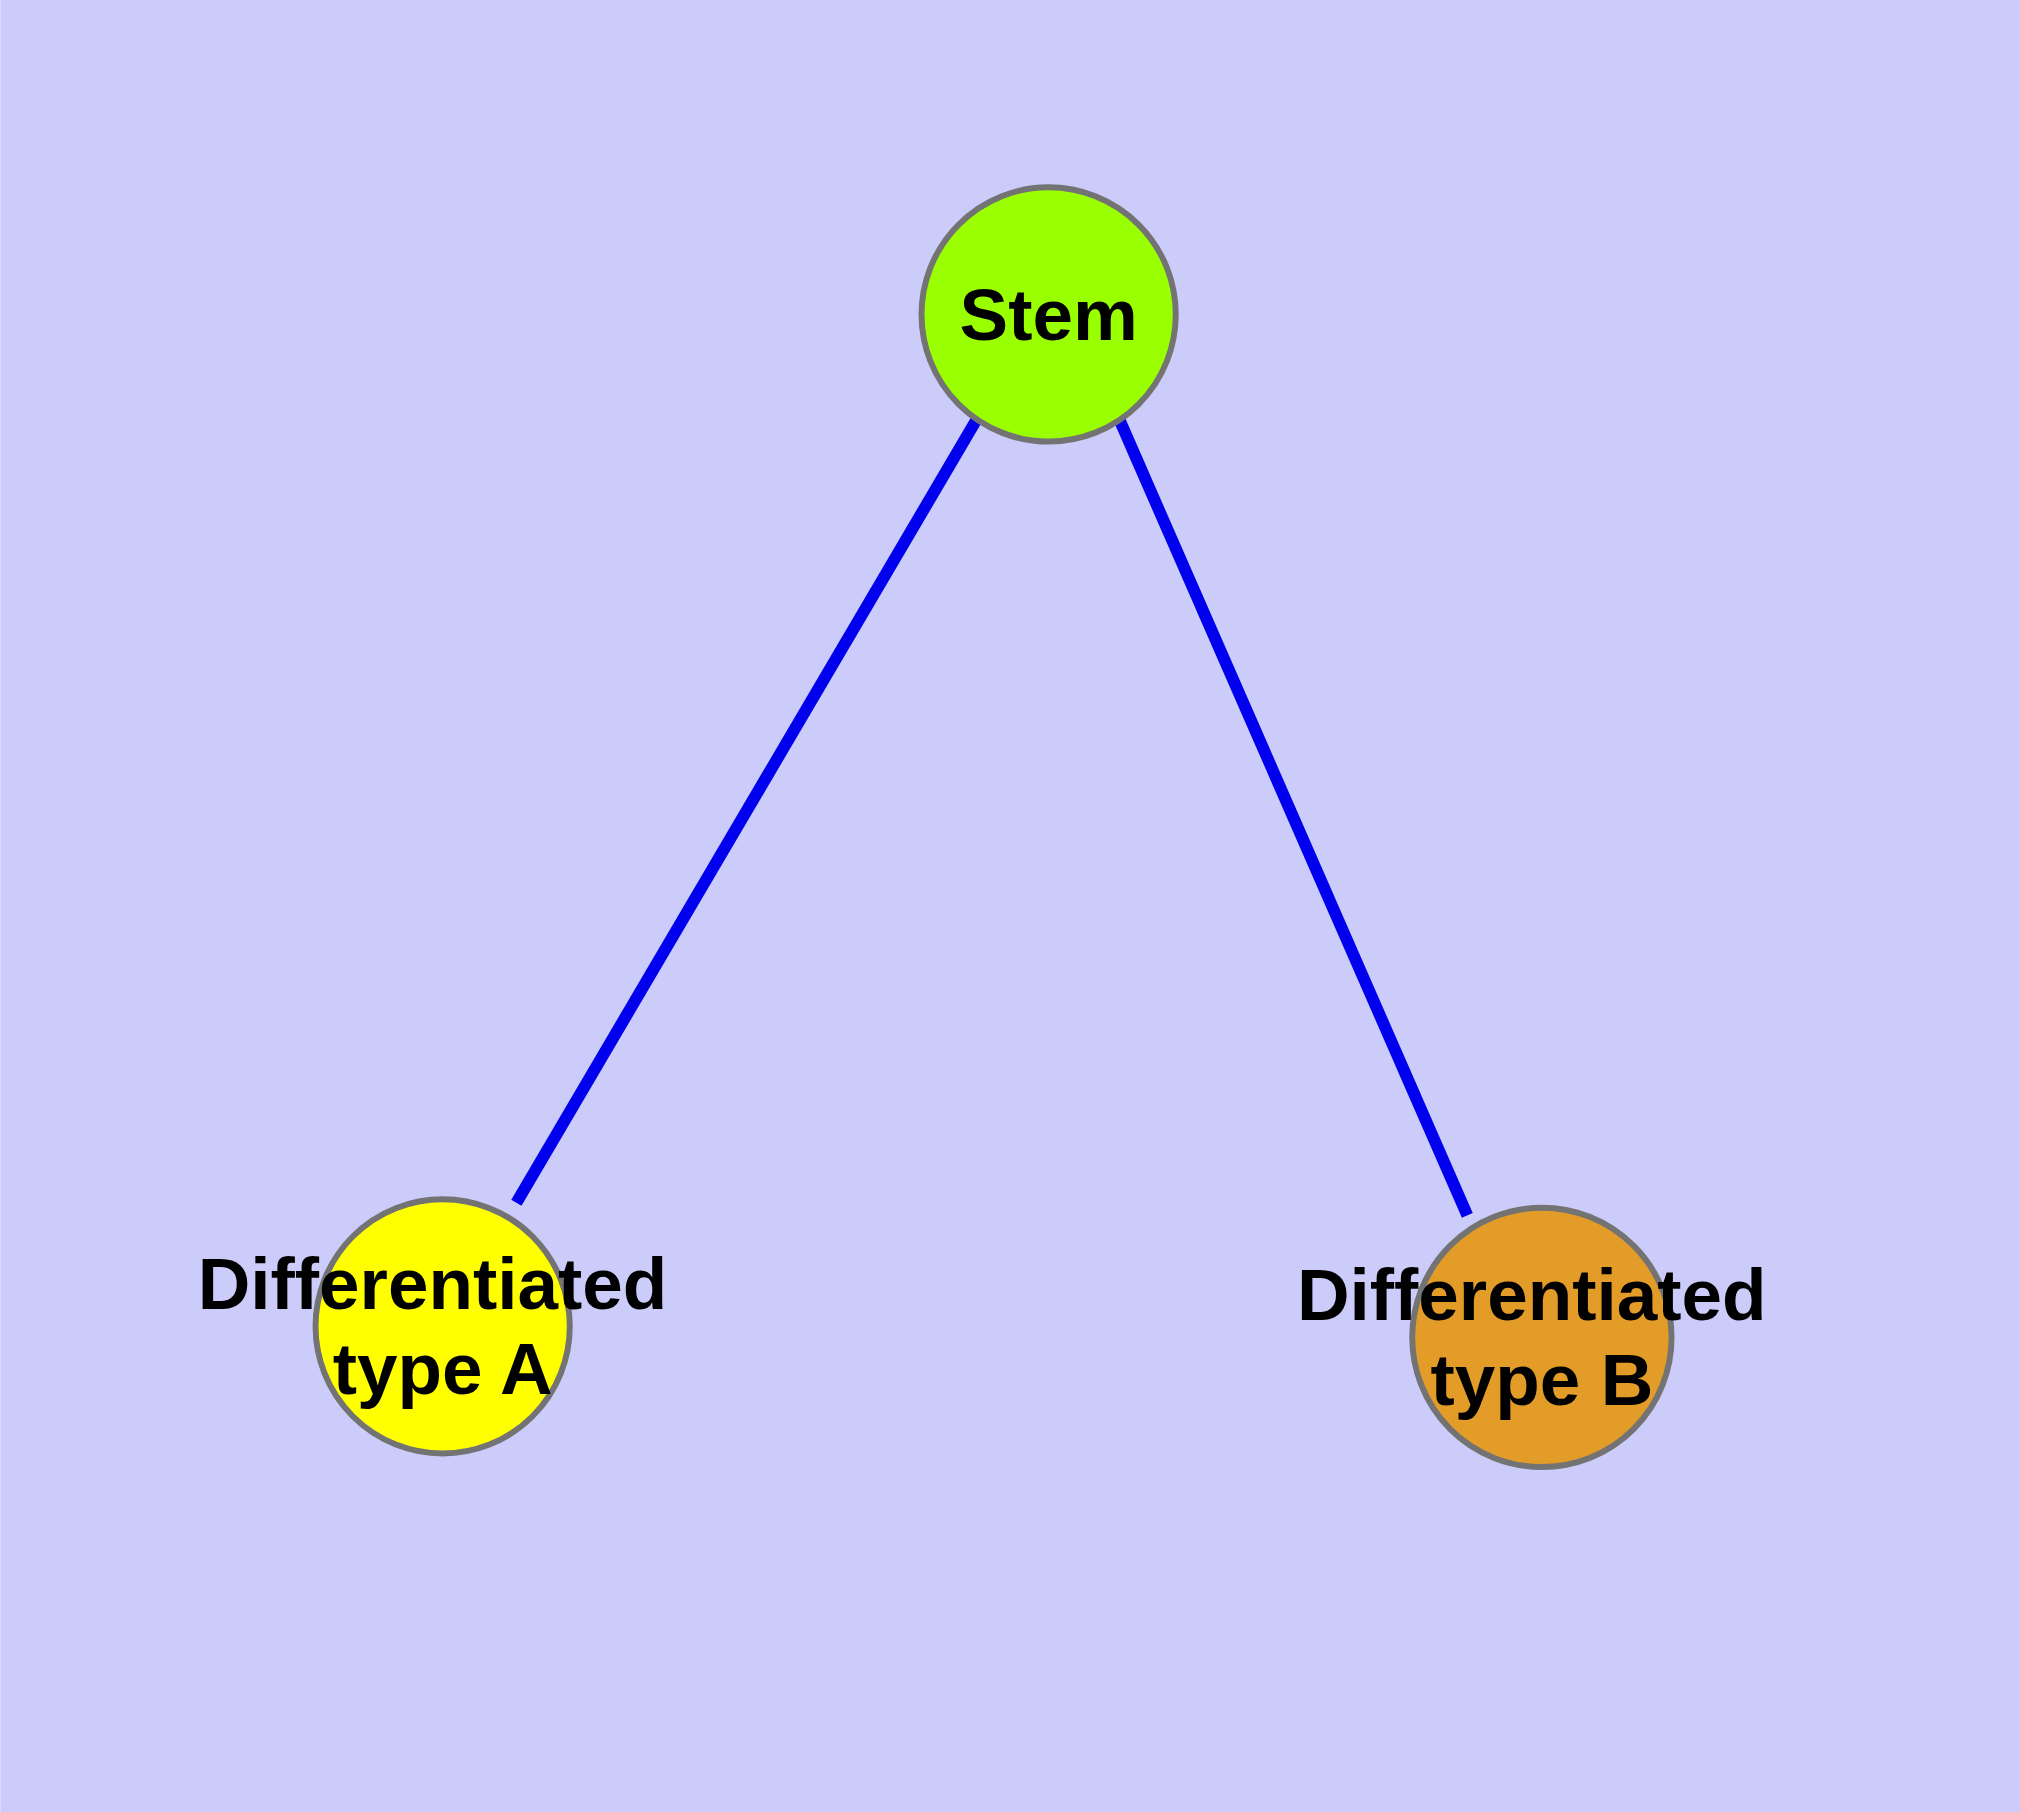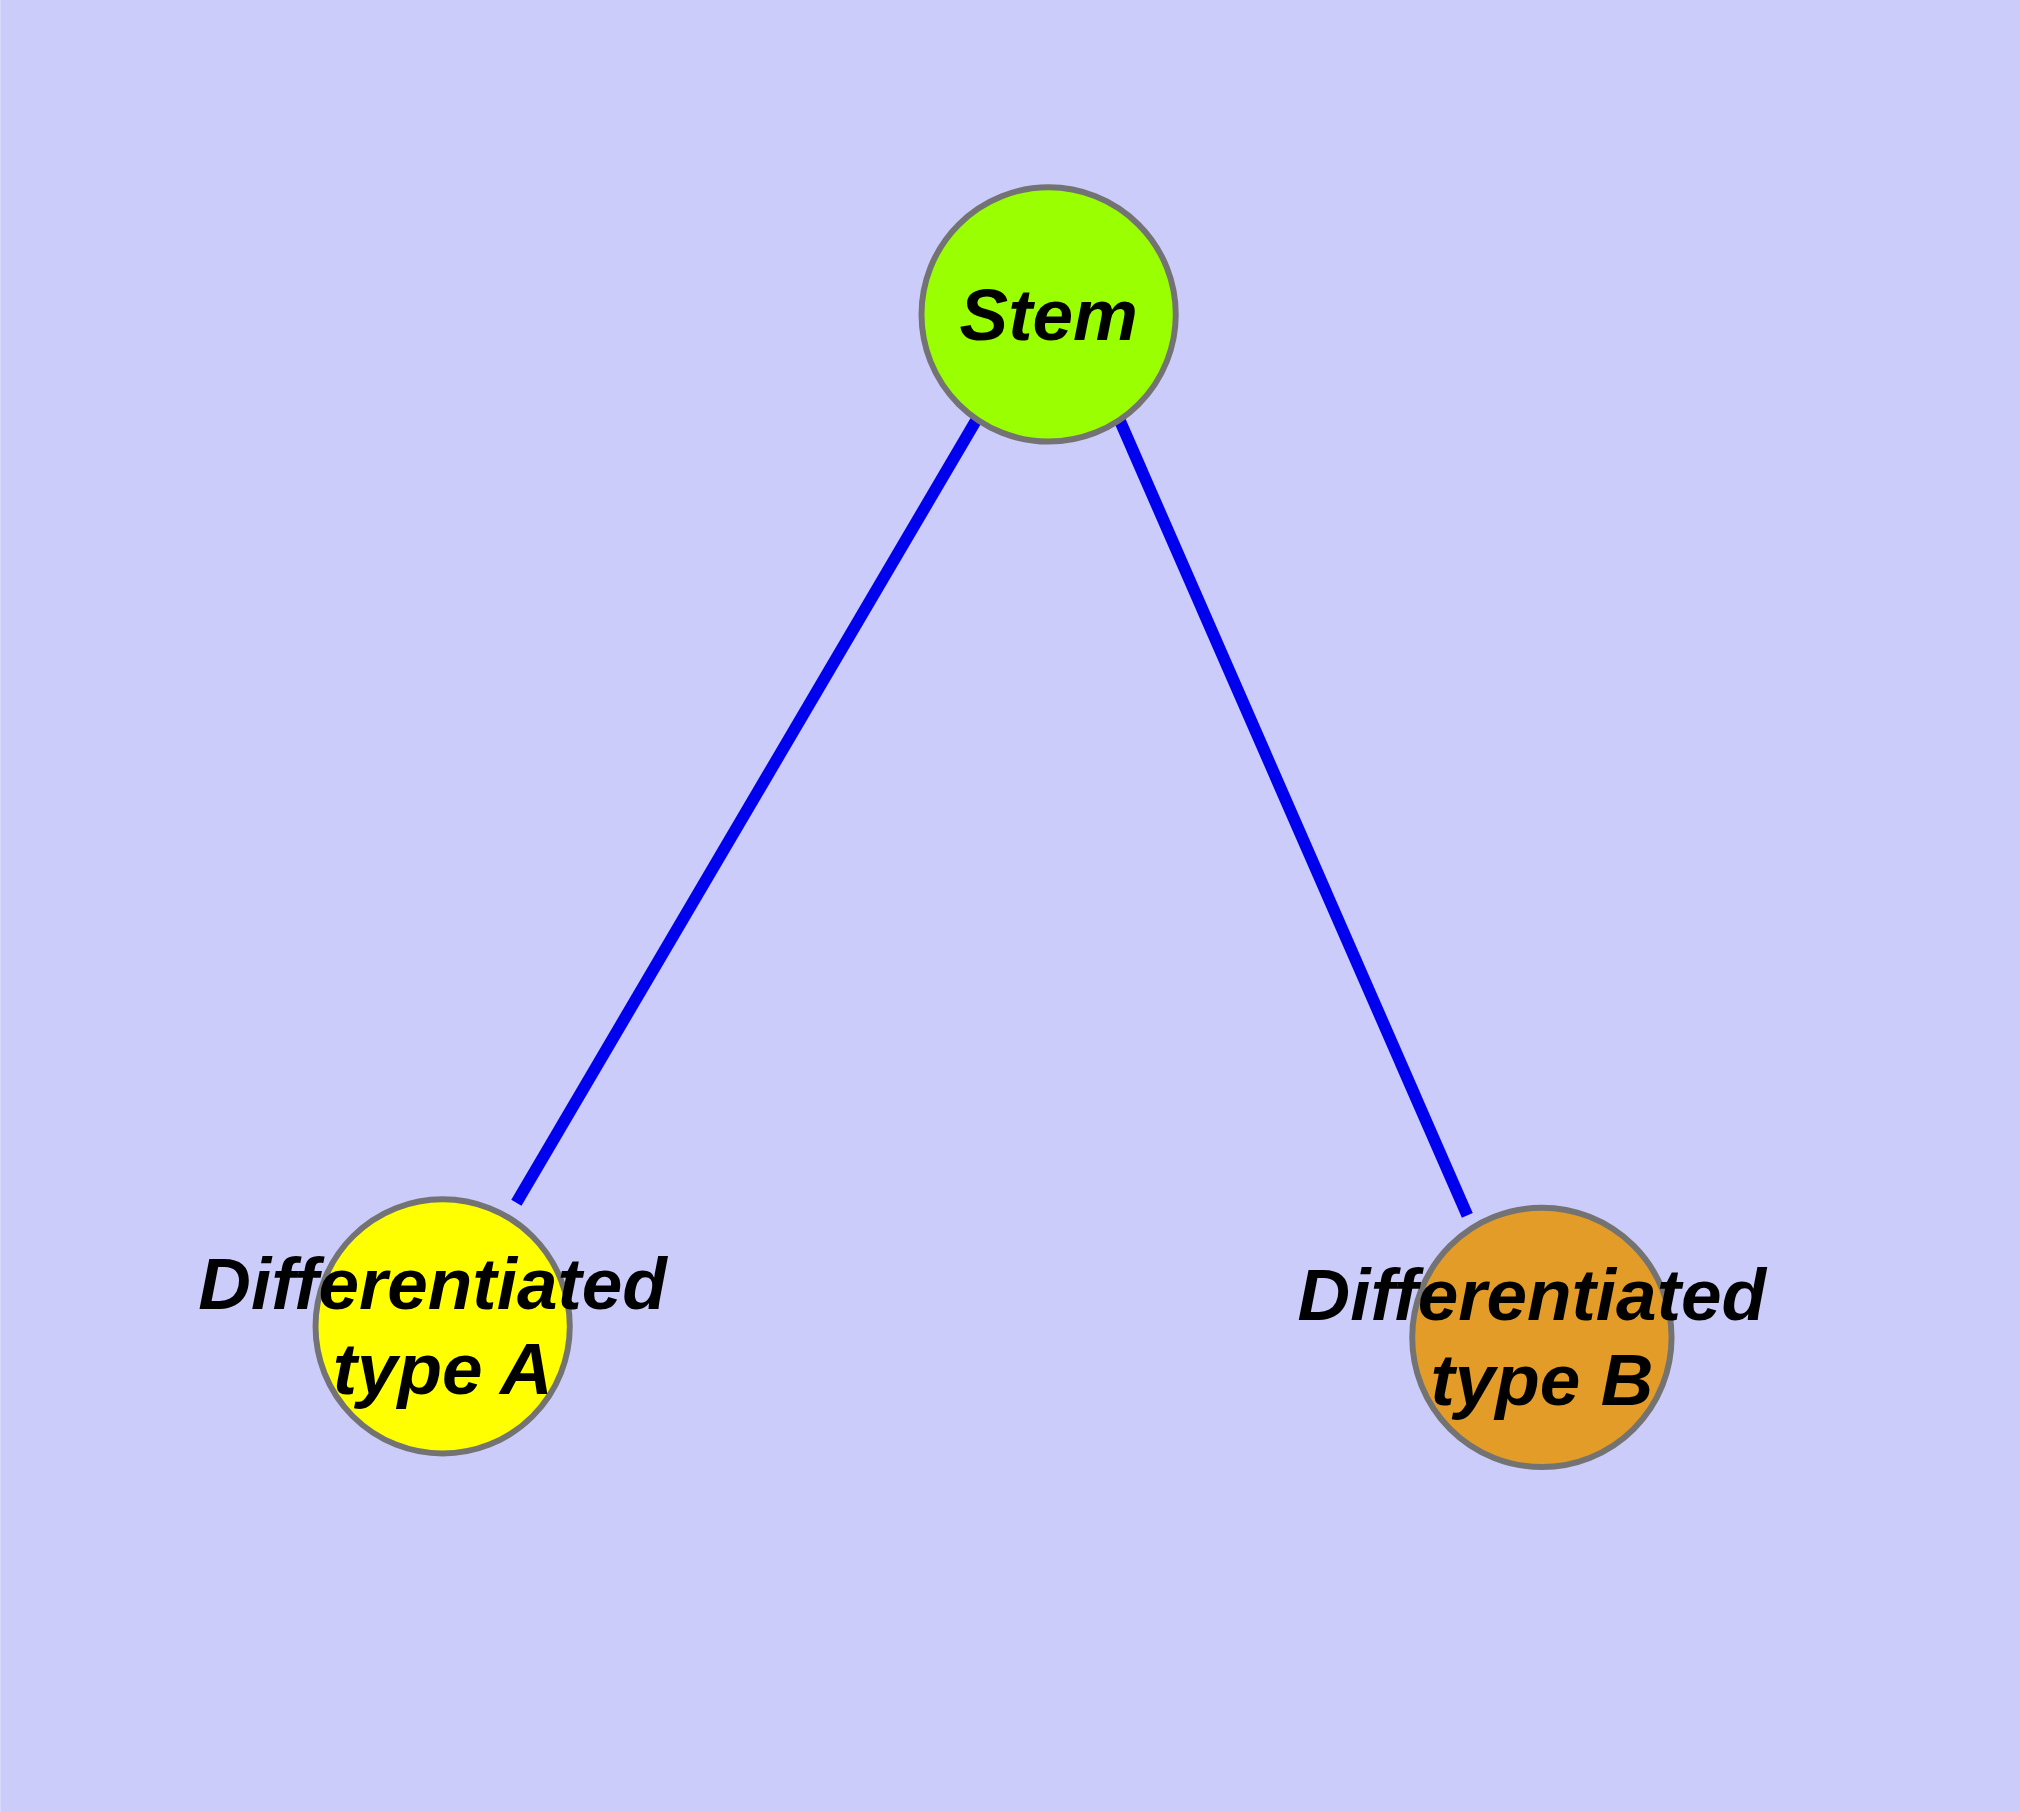--- a/index.html
+++ b/index.html
@@ -9,21 +9,20 @@
   body {
     width: 2021px;
     height: 1812px;
     overflow: hidden;
     font-family: "Liberation Sans", sans-serif;
   }
   #graph-canvas {
     position: relative;
     width: 2021px;
     height: 1692px;
-    font-style: italic;
   }
   #graph-svg {
     position: absolute;
     top: 0;
     left: 0;
     width: 2021px;
     height: 1812px;
     display: block;
   }
   .node-label {

